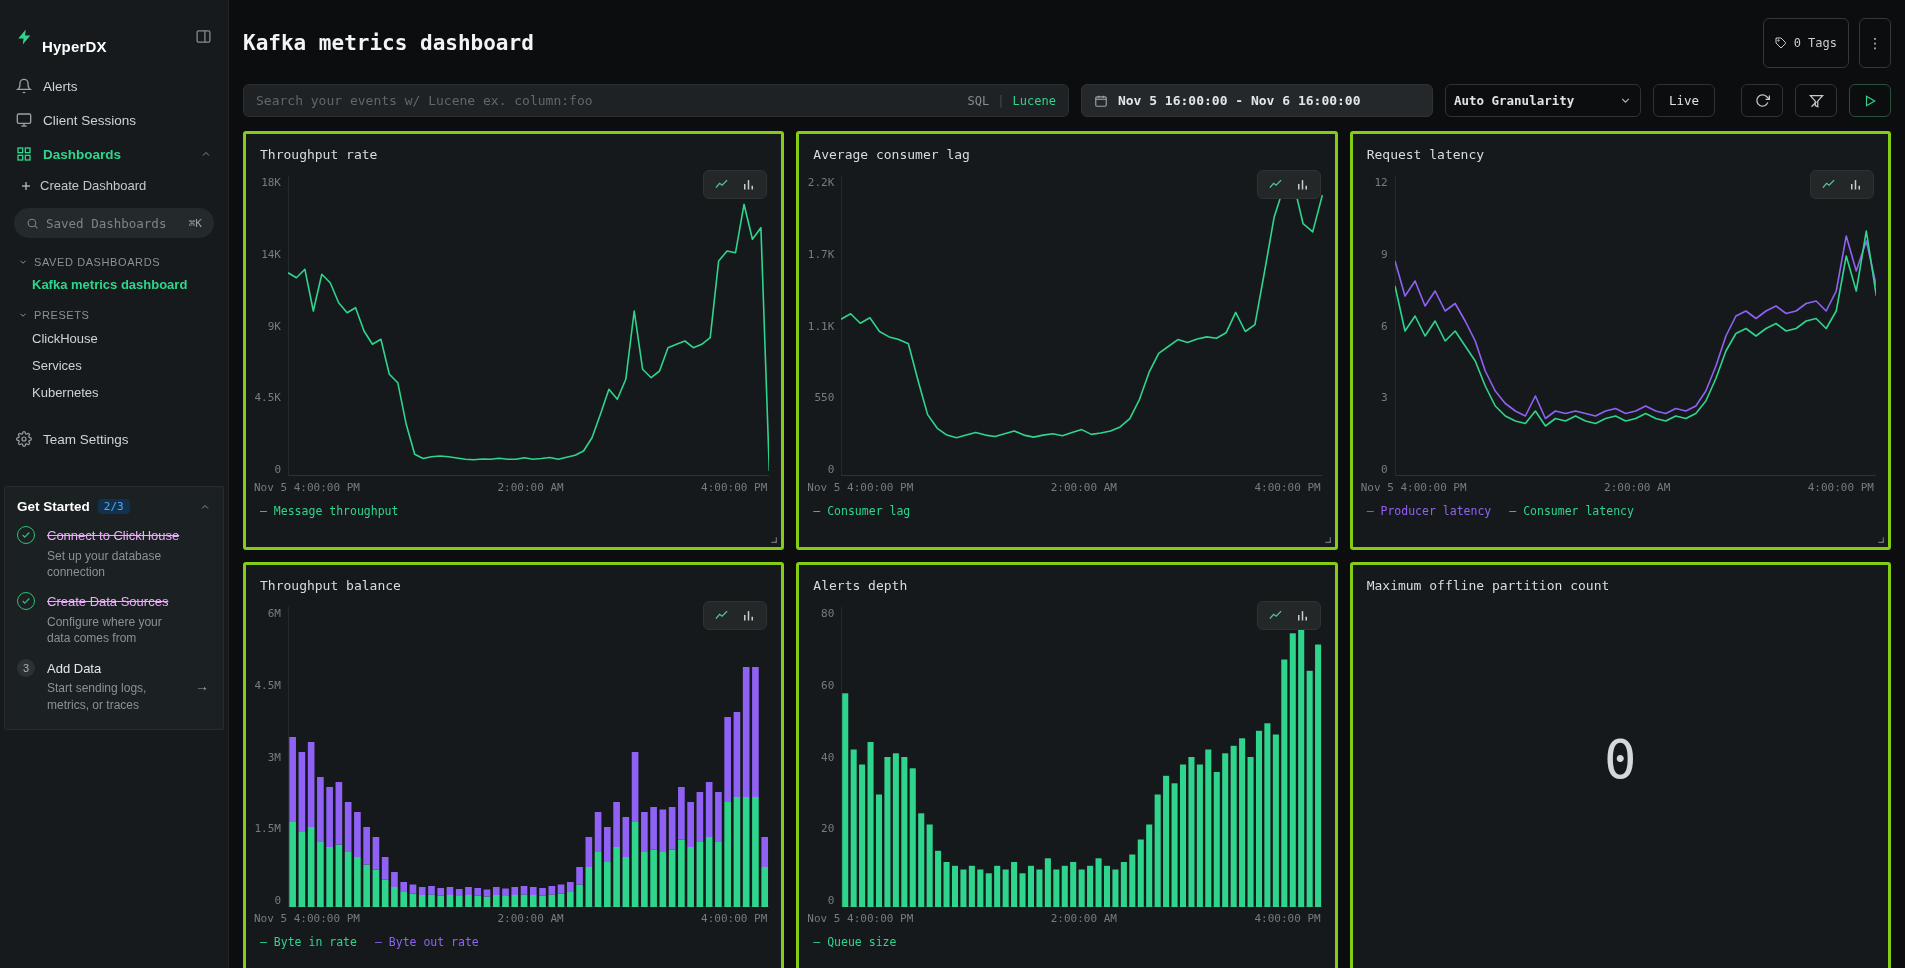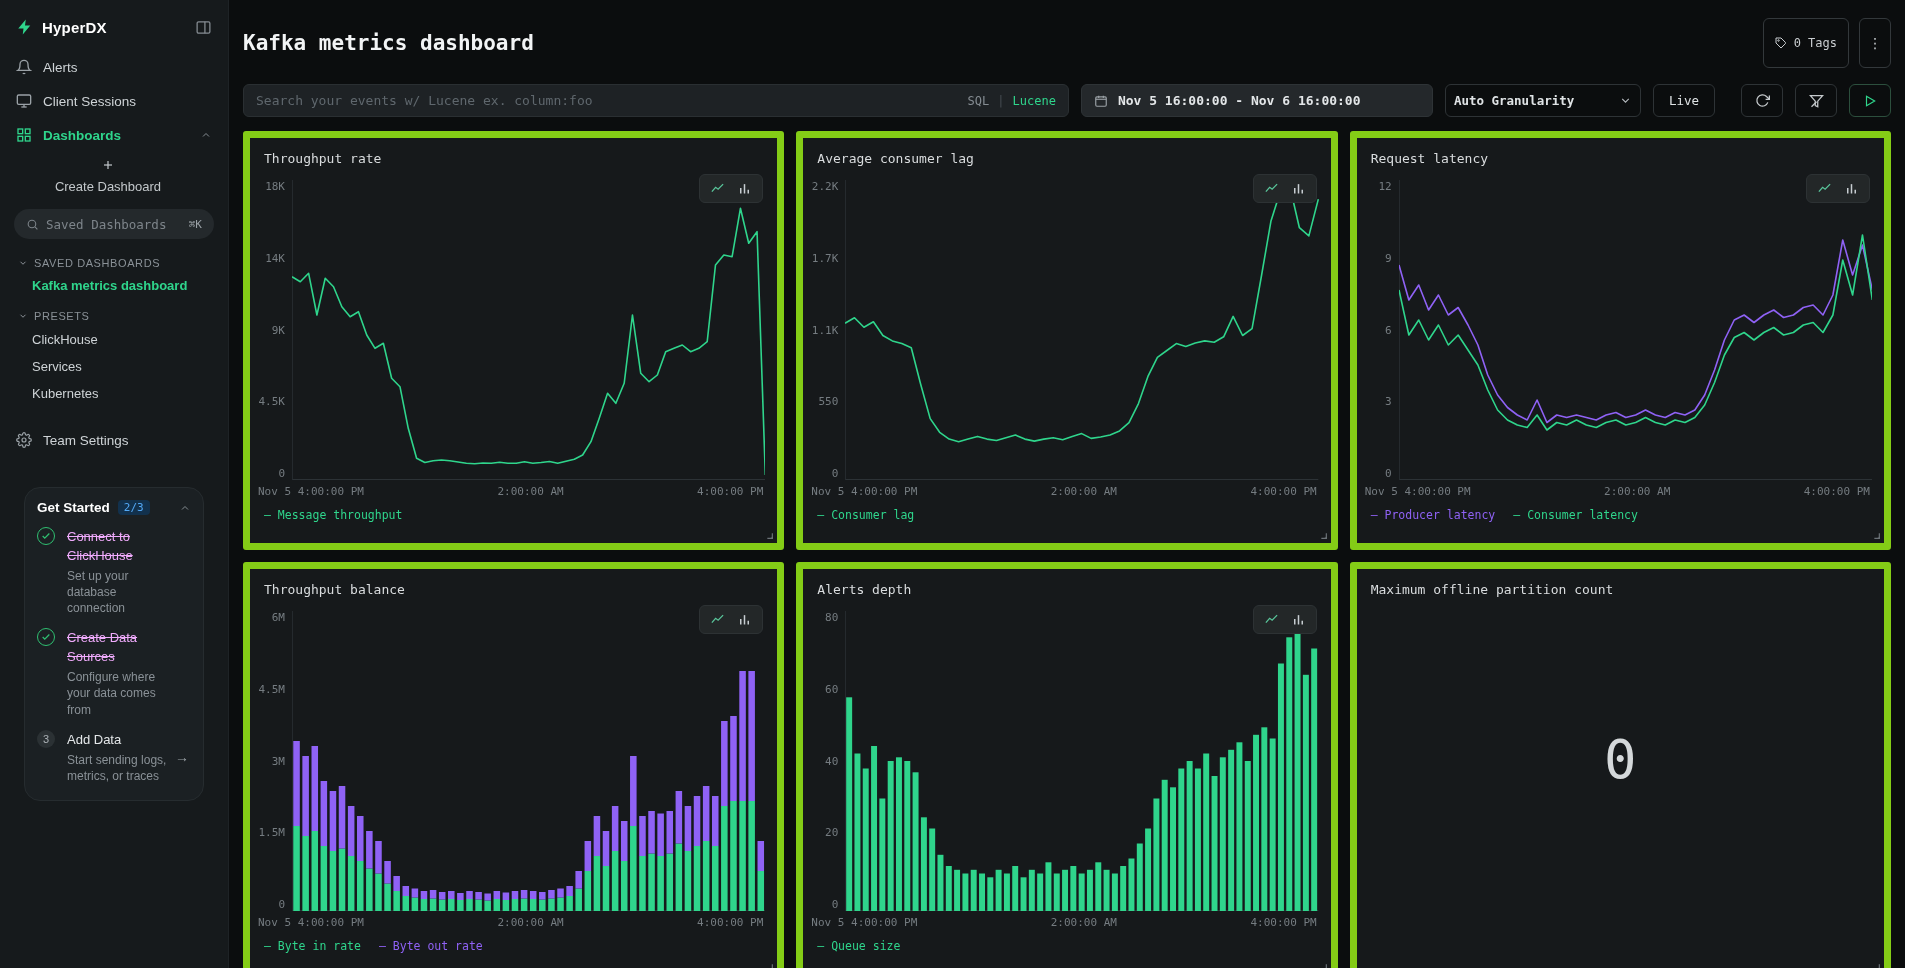--- a/index.html
+++ b/index.html
@@ -8,42 +8,42 @@
     background:#0b0d0e; color:#dde1e3;
     font-family:"Liberation Sans","DejaVu Sans",sans-serif;
     display:flex;
   }
   svg.ic { display:block; }
 
   
   .sidebar { width:229px; min-width:229px; background:#161a1c; border-right:1px solid #1e2326;
              display:flex; flex-direction:column; }
   .brand-row { display:flex; align-items:center; gap:8px; padding:18px 16px 14px; }
-  .brand-name { font-weight:bold; font-size:15px; color:#fff; letter-spacing:.2px; }
+  .brand-name { font-weight:bold; font-size:15px; color:#fff; letter-spacing:.2px;margin-top:20px; }
   .collapse-btn { margin-left:auto; color:#858c92; cursor:pointer; }
   .nav-item { display:flex; align-items:center; gap:11px; padding:9px 16px; font-size:13.5px;
               color:#ced3d6; cursor:pointer; }
   .nav-item .nico { color:#9aa1a6; }
   .nav-item.active, .nav-item.active .nico { color:#2fd58c; font-weight:bold; }
   .nav-chevron { margin-left:auto; color:#858c92; }
   .create-dash { display:flex; align-items:center; gap:8px; padding:7px 32px 7px 20px;
-                 font-size:13px; color:#c3c8cb; cursor:pointer;flex-direction:column; }
+                 font-size:13px; color:#c3c8cb; cursor:pointer; }
   .side-search { margin:8px 14px 6px; height:30px; background:#24292c; border-radius:15px;
                  display:flex; align-items:center; gap:7px; padding:0 12px; }
   .side-search input { flex:1; min-width:0; background:transparent; border:none; outline:none;
                  color:#c6cacd; font-size:12.5px; font-family:"DejaVu Sans Mono",monospace; }
   .side-search input::placeholder { color:#7d848a; }
   .side-search .kbd { font-size:11px; color:#9aa1a6; font-family:"DejaVu Sans Mono",monospace; }
   .section-label { display:flex; align-items:center; gap:6px; padding:12px 16px 4px 18px;
                    font-size:11px; letter-spacing:.6px; color:#8a9197; cursor:pointer; }
   .saved-item { padding:5px 16px 5px 32px; color:#2fd58c; font-size:13px; font-weight:bold; cursor:pointer; }
   .preset-item { padding:6px 16px 6px 32px; color:#ced3d6; font-size:13px; cursor:pointer; }
   .team-settings { margin-top:16px; }
 
-  .gs-card { margin:30px 24px 0; background:#1b2023; border:1px solid #262c2f; border-radius:16px;
+  .gs-card { margin:30px 4px 0; background:#1b2023; border:1px solid #262c2f; border-radius:2px;
              padding:12px 12px 4px; }
   .gs-head { display:flex; align-items:center; gap:8px; }
   .gs-title { font-weight:bold; font-size:13.5px; color:#fff; }
   .gs-badge { background:#12314d; color:#53a8f5; font-size:11px; padding:1px 6px; border-radius:4px;
               font-family:"DejaVu Sans Mono",monospace; }
   .gs-chevron { margin-left:auto; color:#858c92; cursor:pointer; }
   .gs-step { display:grid; grid-template-columns:22px 1fr 16px; column-gap:8px; margin-top:12px; }
   .gs-ic { width:18px; height:18px; border-radius:50%; display:flex; align-items:center; justify-content:center; }
   .gs-ic.check { border:1.5px solid #2fbf71; color:#2fbf71; }
   .gs-ic.num { background:#2b3134; color:#aab0b5; font-size:11px; }
@@ -99,21 +99,21 @@
   .live-btn { border:1px solid #2e3336; border-radius:6px; padding:8px 15px; display:flex; align-items:center;
               font-family:"DejaVu Sans Mono",monospace; font-size:12.5px; color:#dfe3e5; background:transparent; cursor:pointer; }
   .icon-btn { width:42px; border:1px solid #2e3336; border-radius:6px; display:flex; align-items:center;
               justify-content:center; color:#c6cacd; background:transparent; cursor:pointer; }
   .icon-btn.refresh { margin-left:14px; }
   .icon-btn.play { color:#2fd58c; border-color:#2c4f3d; }
 
   
   .grid { display:grid; grid-template-columns:repeat(3,1fr); grid-auto-rows:419px; gap:12px;
           margin:0 14px; }
-  .panel { position:relative; background:#16191b; border:7px solid #84cc16; border-radius:3px;
+  .panel { position:relative; background:#16191b; border:3px solid #84cc16; border-radius:3px;
            overflow:hidden; }
   .panel-title { font-family:"DejaVu Sans Mono",monospace; font-size:13px; color:#d9dcde;
                  padding:13px 14px 4px; }
   .panel-toolbar { position:absolute; top:36px; right:14px; background:#232728; border:1px solid #2d3234;
                    border-radius:6px; padding:6px 10px; display:flex; gap:12px; align-items:center; }
   .panel-toolbar .tbtn { cursor:pointer; display:flex; }
   .chart-wrap { display:flex; margin-top:10px; padding-right:12px; }
   .y-axis { width:42px; min-width:42px; display:flex; flex-direction:column; justify-content:space-between;
             align-items:flex-end; padding-right:7px; height:300px;
             font-family:"DejaVu Sans Mono",monospace; font-size:11px; color:#757c81; }

